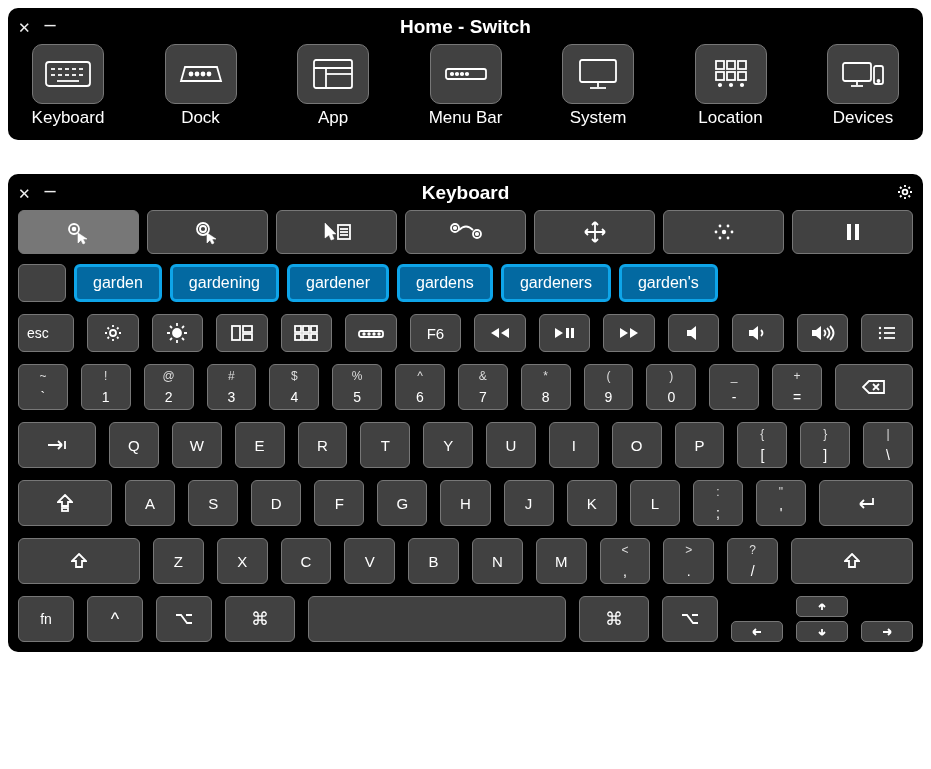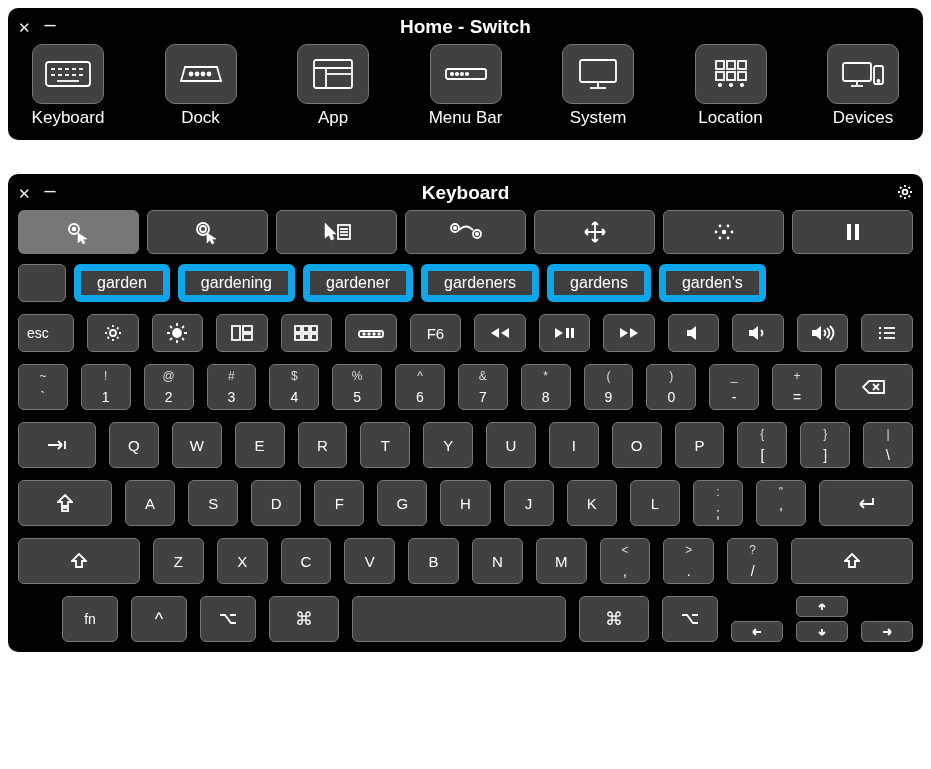--- a/index.html
+++ b/index.html
@@ -106,22 +106,22 @@
     width: 48px;
     height: 38px;
     background: #414141;
     border: 1px solid #777;
     border-radius: 6px;
     cursor:pointer;
   }
   .sugg-btn {
     height: 38px;
     padding: 0 16px;
-    background: #404040;
-    border: 7px solid #0ea5e9;
+    background: #0369a1;
+    border: 3px solid #0ea5e9;
     border-radius: 6px;
     display:flex;
     align-items:center;
     justify-content:center;
     font-size:16px;
     cursor:pointer;
   }
 
   
   .krow { display:flex; gap:13px; margin-top:12px; }
@@ -342,24 +342,24 @@
     <div class="sugg-btn">
         <span>garden</span>
       </div>
     <div class="sugg-btn">
         <span>gardening</span>
       </div>
     <div class="sugg-btn">
         <span>gardener</span>
       </div>
     <div class="sugg-btn">
+        <span>gardens</span>
+      </div>
+    <div class="sugg-btn">
         <span>gardeners</span>
-      </div>
-    <div class="sugg-btn">
-        <span>gardens</span>
       </div>
     <div class="sugg-btn">
         <span>garden's</span>
       </div>
   </div>
 
   <div class="krow fnrow">
     <div class="key" style="width:56px;font-size:14px;justify-content:flex-start;padding-left:8px;">
         <span>esc</span>
       </div>
@@ -597,21 +597,21 @@
         <span class="top">?</span>
         <span class="bot">/</span>
       </div>
       <div class="key" style="width: 122px;">
         <svg width="16" height="16" viewBox="0 0 16 16">
           <path d="M8 1 L15 8 L11 8 L11 14 L5 14 L5 8 L1 8 Z"></path>
         </svg>
       </div>
     </div>
 
-  <div class="krow" style="align-items:flex-start;margin-left:44px;">
+  <div class="krow" style="align-items:flex-start;">
     <div class="key" style="width:56px;font-size:14px;">
         <span>fn</span>
       </div>
     <div class="key" style="width:56px;font-size:18px;">
         <span>^</span>
       </div>
     <div class="key" style="width:56px;">
         <svg width="18" height="12" viewBox="0 0 18 12">
           <path d="M1 2 L6 2 L12 10 L17 10 M11 2 L17 2"></path>
         </svg>

